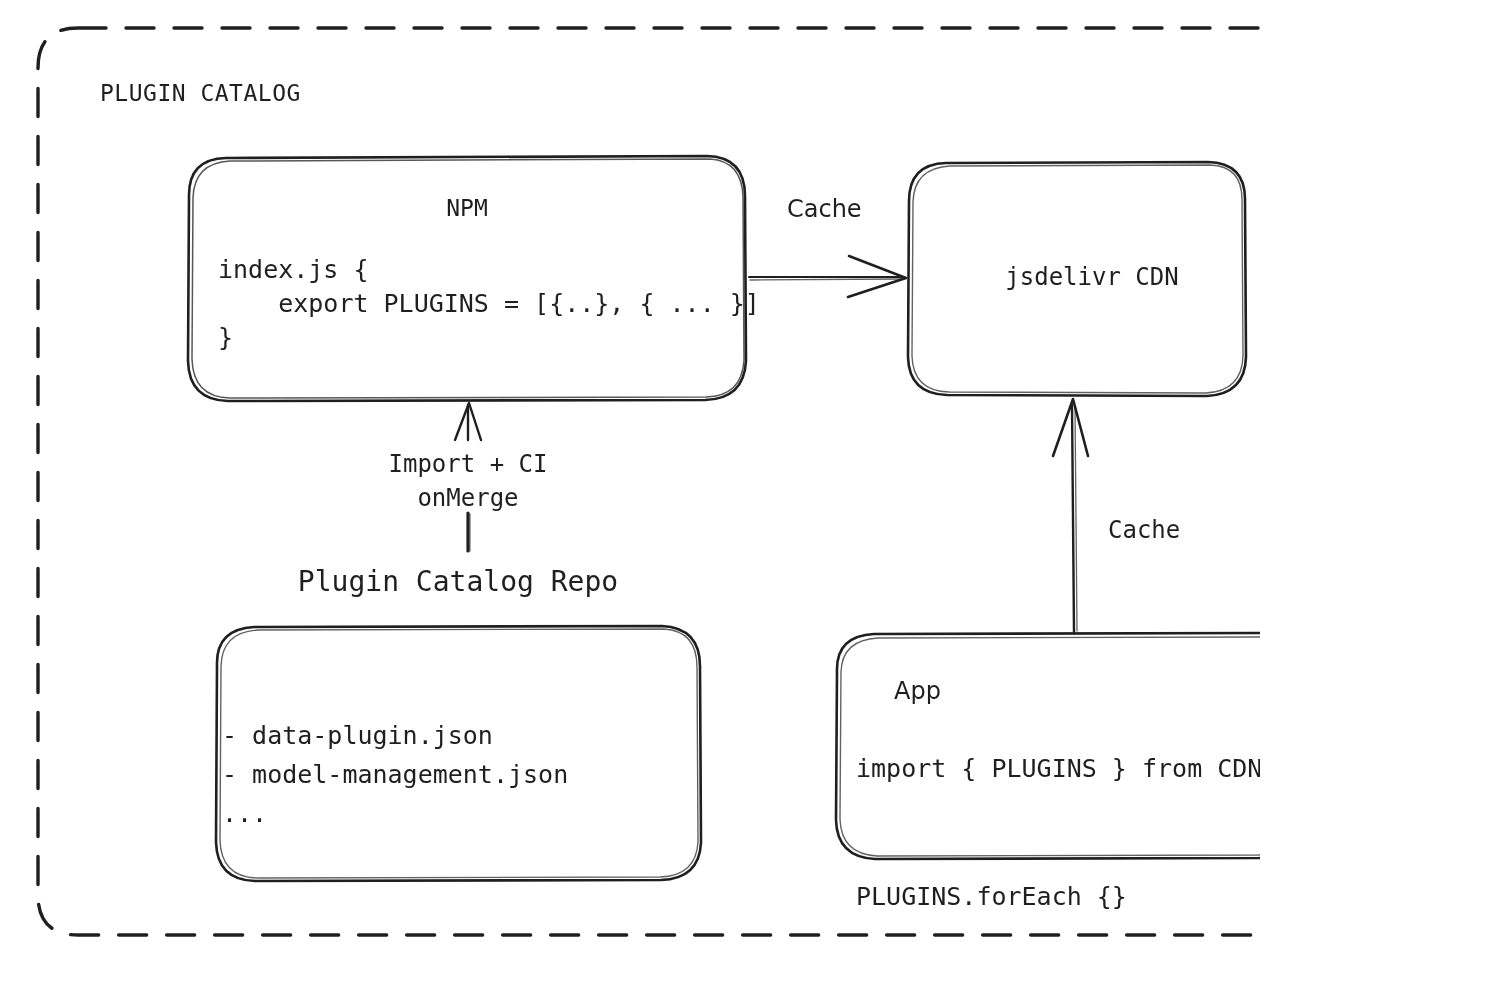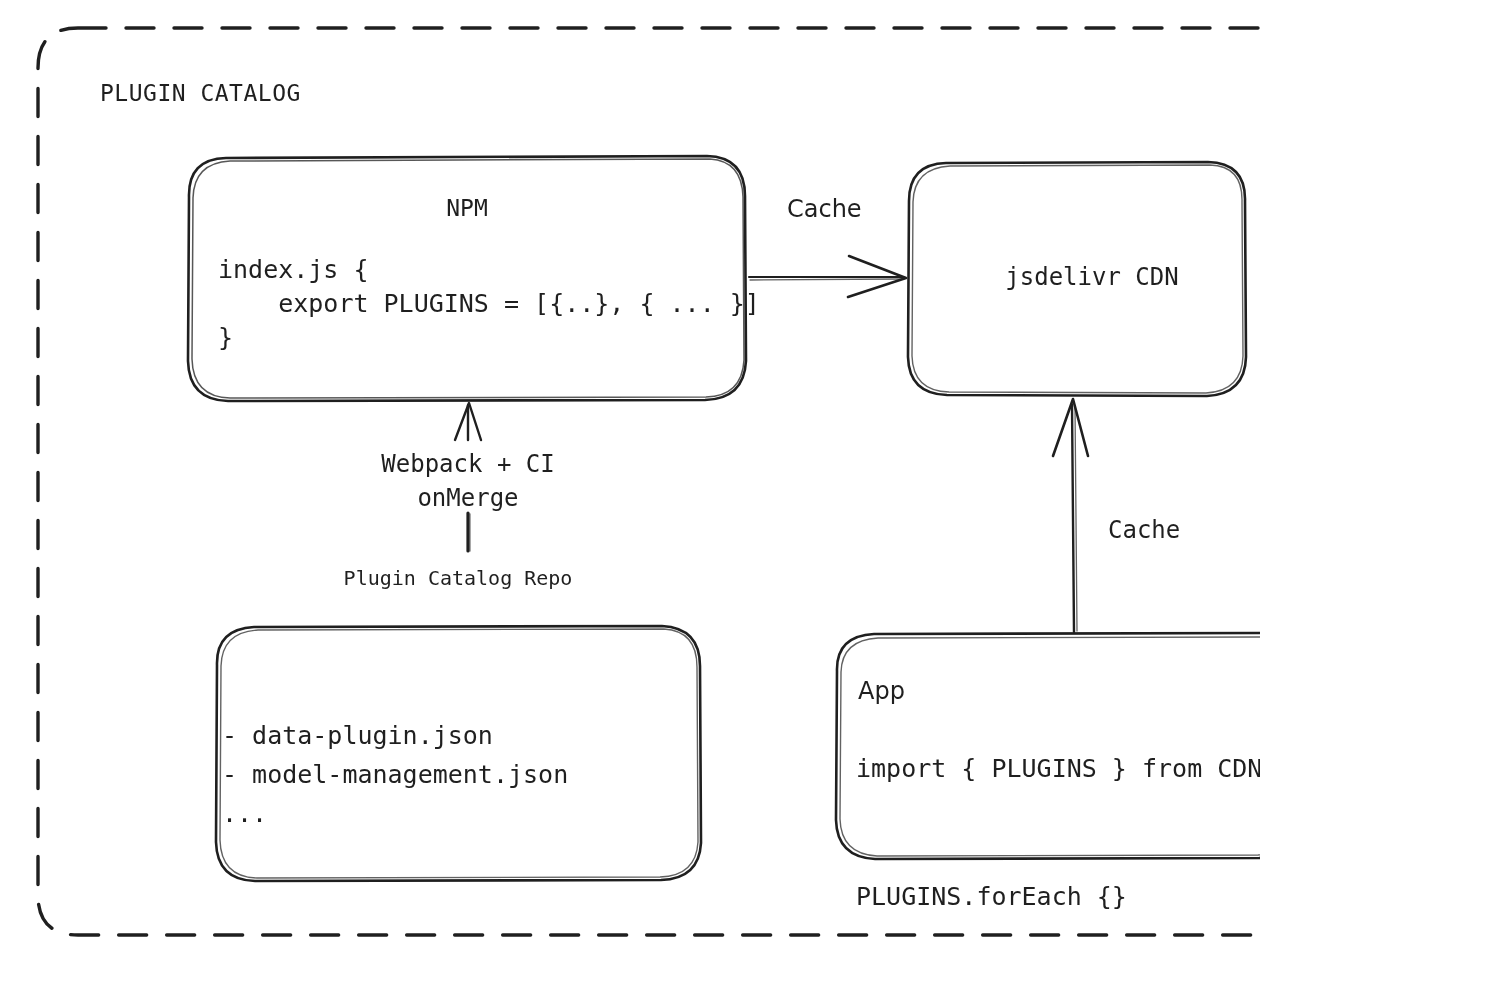--- a/index.html
+++ b/index.html
@@ -69,33 +69,33 @@
     font-size: 24px;
     margin-left: 15px;
   }
 
   
   #repo-label {
     left: 215px;
     top: 568px;
     width: 486px;
     text-align: center;
-    font-size: 20px;
+    font-size: 28px;
   }
   #repo-list {
     left: 222px;
     top: 708px;
     font-size: 25px;
     line-height: 39px;
     margin-top: 8px;
   }
 
   
   #app-title {
-    left: 858px;
+    left: 894px;
     top: 679px;
     font-size: 24px;
   }
   #app-code {
     left: 856px;
     top: 737px;
     font-size: 25px;
     line-height: 64px;
   }
 
@@ -189,16 +189,16 @@
   <div class="txt sans" id="app-title">App</div>
 
   <div class="txt mono" id="app-code">import { PLUGINS } from CDN
 
 PLUGINS.forEach {}</div>
 
   <div class="txt sans" id="edge-cache">Cache</div>
 
   <div class="txt mono" id="edge-import">Cache</div>
 
-  <div class="txt mono" id="edge-webpack">Webpack + CI
+  <div class="txt mono" id="edge-webpack">Import + CI
 onMerge</div>
 
 </div>
 
 </body></html>

